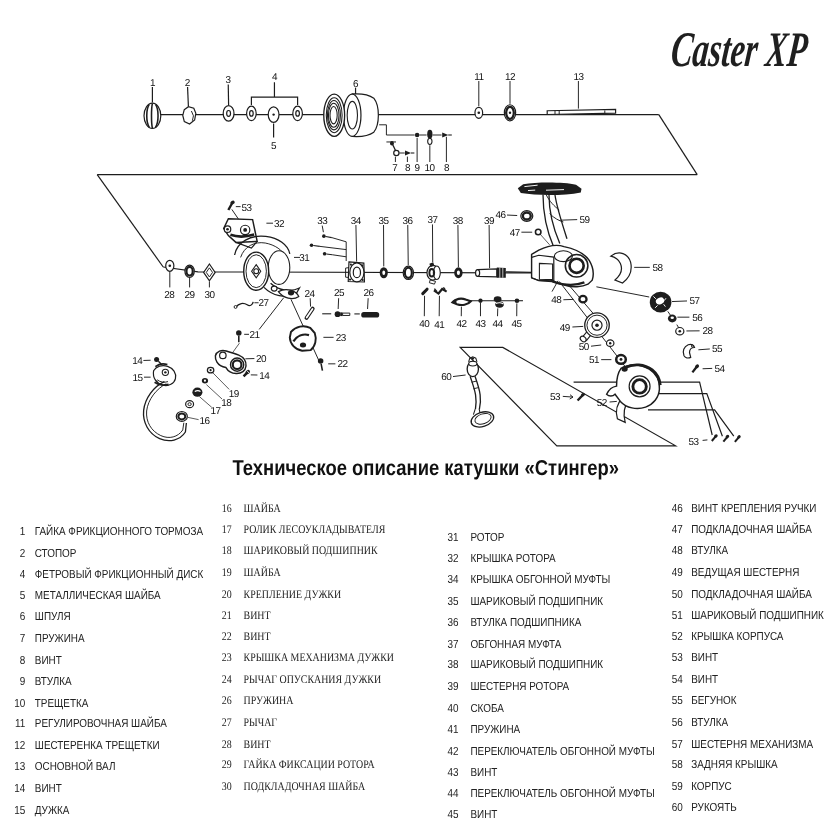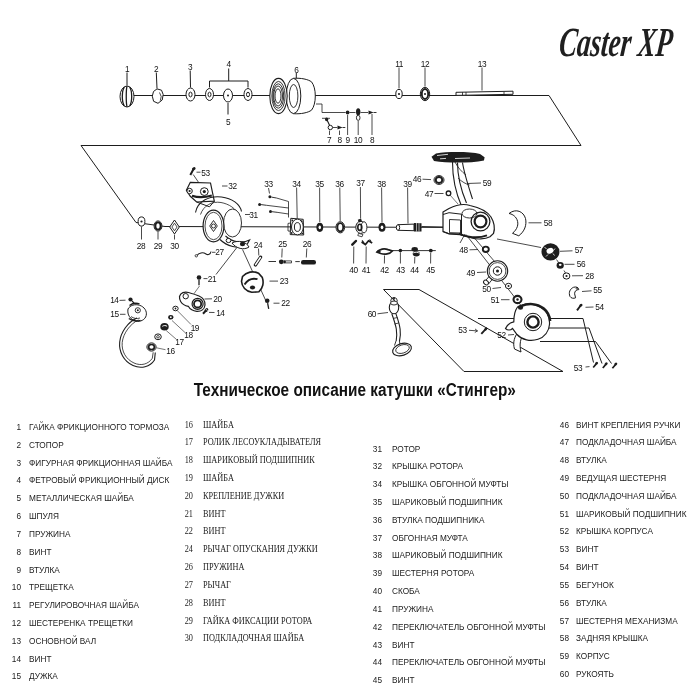--- a/index.html
+++ b/index.html
@@ -597,24 +597,23 @@
 <path d="M564.5,264.3 H574.5"></path>
 <path d="M572,275.8 L583,275.7"></path>
 <path d="M582,291.5 L591.5,290.8"></path>
 <path d="M585.5,307.3 L593.5,307"></path>
 <path d="M377.5,313.8 L388,312.5"></path>
 </g>
 </svg>
 
 <div id="title"><span>Техническое описание катушки «Стингер»</span></div>
 
-<div class="col c1" style="left:4.3px;top:418px;width:300px;">
+<div class="col c1" style="left:4.3px;top:435px;width:300px;">
 <div class="row"><span class="n">1</span><span class="t">ГАЙКА  ФРИКЦИОННОГО ТОРМОЗА</span></div>
 <div class="row"><span class="n">2</span><span class="t">СТОПОР</span></div>
-<div class="row"><span class="n">3</span><span class="t">ФИГУРНАЯ ФРИКЦИОННАЯ ШАЙБА</span></div>
 <div class="row"><span class="n">4</span><span class="t">ФЕТРОВЫЙ ФРИКЦИОННЫЙ ДИСК</span></div>
 <div class="row"><span class="n">5</span><span class="t">МЕТАЛЛИЧЕСКАЯ ШАЙБА</span></div>
 <div class="row"><span class="n">6</span><span class="t">ШПУЛЯ</span></div>
 <div class="row"><span class="n">7</span><span class="t">ПРУЖИНА</span></div>
 <div class="row"><span class="n">8</span><span class="t">ВИНТ</span></div>
 <div class="row"><span class="n">9</span><span class="t">ВТУЛКА</span></div>
 <div class="row"><span class="n">10</span><span class="t">ТРЕЩЕТКА</span></div>
 <div class="row"><span class="n">11</span><span class="t">РЕГУЛИРОВОЧНАЯ ШАЙБА</span></div>
 <div class="row"><span class="n">12</span><span class="t">ШЕСТЕРЕНКА ТРЕЩЕТКИ</span></div>
 <div class="row"><span class="n">13</span><span class="t">ОСНОВНОЙ ВАЛ</span></div>
@@ -623,20 +622,21 @@
 </div>
 
 <div class="col c2" style="left:176.3px;top:415.6px;width:300px;font-family:Liberation Serif, serif;">
 <div class="row"><span class="n">16</span><span class="t">ШАЙБА</span></div>
 <div class="row"><span class="n">17</span><span class="t">РОЛИК ЛЕСОУКЛАДЫВАТЕЛЯ</span></div>
 <div class="row"><span class="n">18</span><span class="t">ШАРИКОВЫЙ ПОДШИПНИК</span></div>
 <div class="row"><span class="n">19</span><span class="t">ШАЙБА</span></div>
 <div class="row"><span class="n">20</span><span class="t">КРЕПЛЕНИЕ ДУЖКИ</span></div>
 <div class="row"><span class="n">21</span><span class="t">ВИНТ</span></div>
 <div class="row"><span class="n">22</span><span class="t">ВИНТ</span></div>
+<div class="row"><span class="n">23</span><span class="t">КРЫШКА МЕХАНИЗМА ДУЖКИ</span></div>
 <div class="row"><span class="n">24</span><span class="t">РЫЧАГ ОПУСКАНИЯ ДУЖКИ</span></div>
 <div class="row"><span class="n">26</span><span class="t">ПРУЖИНА</span></div>
 <div class="row"><span class="n">27</span><span class="t">РЫЧАГ</span></div>
 <div class="row"><span class="n">28</span><span class="t">ВИНТ</span></div>
 <div class="row"><span class="n">29</span><span class="t">ГАЙКА ФИКСАЦИИ РОТОРА</span></div>
 <div class="row"><span class="n">30</span><span class="t">ПОДКЛАДОЧНАЯ ШАЙБА</span></div>
 </div>
 
 <div class="col c3" style="left:364.9px;top:415.6px;width:300px;margin-top:24px;">
 <div class="row"><span class="n">31</span><span class="t">РОТОР</span></div>

